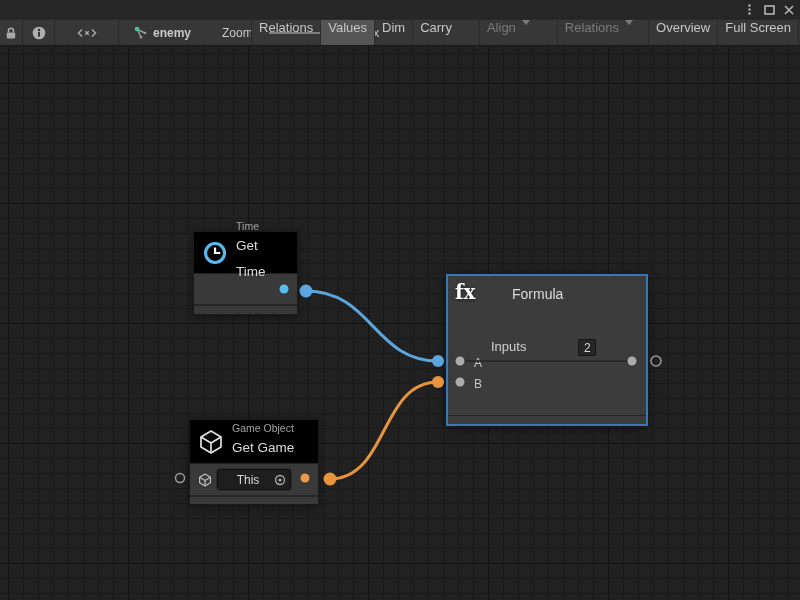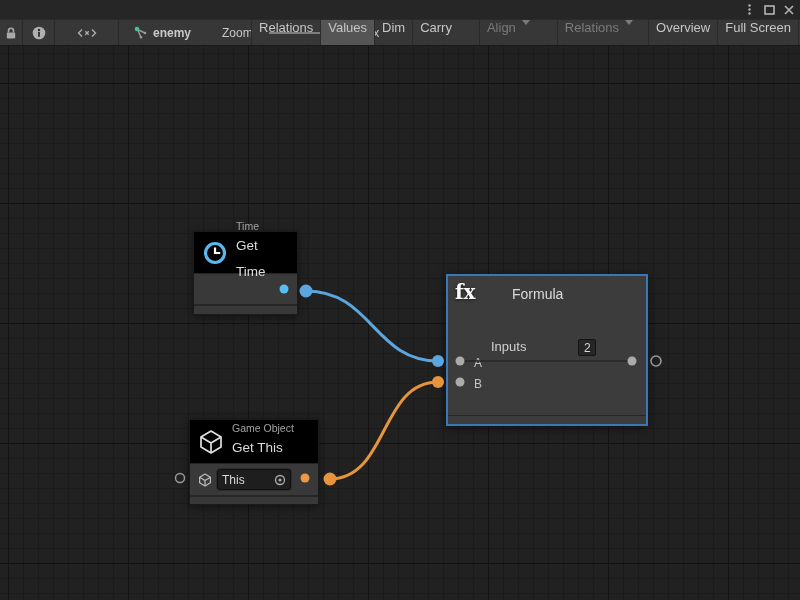--- a/index.html
+++ b/index.html
@@ -59,21 +59,21 @@
   .gettime .node-header{height:42px;}
   .gettime .node-body{height:30px;}
   .gettime .node-footer{height:10px;}
 
   .getname{left:189px;top:373px;width:130px;height:86px;}
   .getname .node-header{height:44px;}
   .getname .node-body{height:31px;display:flex;align-items:center;padding-left:8px;gap:5px;}
   .getname .node-footer{height:9px;}
   .this-field{display:flex;align-items:center;width:74px;height:21px;background:#1E1E1E;
               border:1px solid #0F0F0F;border-radius:3px;padding:0 4px;box-shadow:0 0 0 1px #2E2E2E;}
-  .this-value{flex:1;color:#D8D8D8;font-size:12px;}
+  .this-value{flex:1;color:#D8D8D8;font-size:12px;text-align:center;}
 
   .formula{left:446px;top:228px;width:202px;height:152px;background:#3C3C3C;
            border:2px solid #3879B5;box-shadow:0 2px 10px rgba(0,0,0,.5);}
   .fx{position:absolute;left:7px;top:4px;font-family:"DejaVu Serif",serif;
       font-weight:bold;font-size:20px;color:#FAFAFA;text-shadow:0 1px 3px rgba(0,0,0,.6);}
   .formula-title{position:absolute;left:42px;top:10px;color:#DCDCDC;font-size:14px;margin-left:22px;}
   .expr-field{position:absolute;left:41px;top:26px;width:152px;height:34px;background:#2A2A2A;
               border:1px solid #171717;border-radius:3px;box-shadow:0 0 0 1px #474747;
               padding:2px 6px;color:#D6D6D6;font-size:12px;line-height:14.5px;overflow:hidden;}
   .inputs-row{position:absolute;left:43px;top:63px;display:flex;align-items:flex-start;gap:44px;}
@@ -203,21 +203,21 @@
     </div>
 
     <div class="node getname">
       <div class="node-header">
         <svg width="26" height="26" viewBox="0 0 26 26">
           <path d="M13 2 L23 8 V18 L13 24 L3 18 V8 Z" fill="none" stroke="#E0E0E0" stroke-width="1.7" stroke-linejoin="round"></path>
           <path d="M3 8 L13 14 L23 8 M13 14 V24" fill="none" stroke="#E0E0E0" stroke-width="1.7" stroke-linejoin="round"></path>
         </svg>
         <div>
           <div class="node-cat">Game Object</div>
-          <div class="node-title">Get This</div>
+          <div class="node-title">Get Game</div>
         </div>
       </div>
       <div class="node-body">
         <svg width="14" height="14" viewBox="0 0 26 26">
           <path d="M13 2 L23 8 V18 L13 24 L3 18 V8 Z" fill="none" stroke="#C0C0C0" stroke-width="2.2" stroke-linejoin="round"></path>
           <path d="M3 8 L13 14 L23 8 M13 14 V24" fill="none" stroke="#C0C0C0" stroke-width="2.2" stroke-linejoin="round"></path>
         </svg>
         <div class="this-field">
           <span class="this-value">This</span>
           <svg width="12" height="12" viewBox="0 0 12 12">

